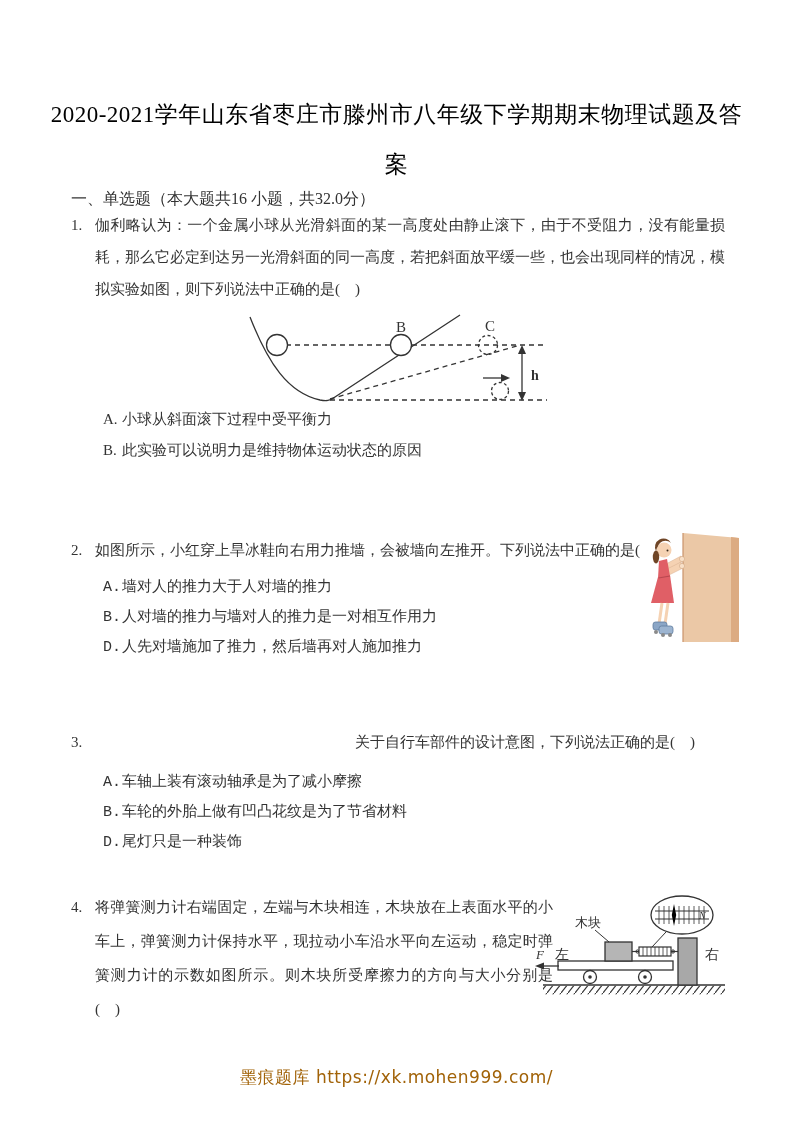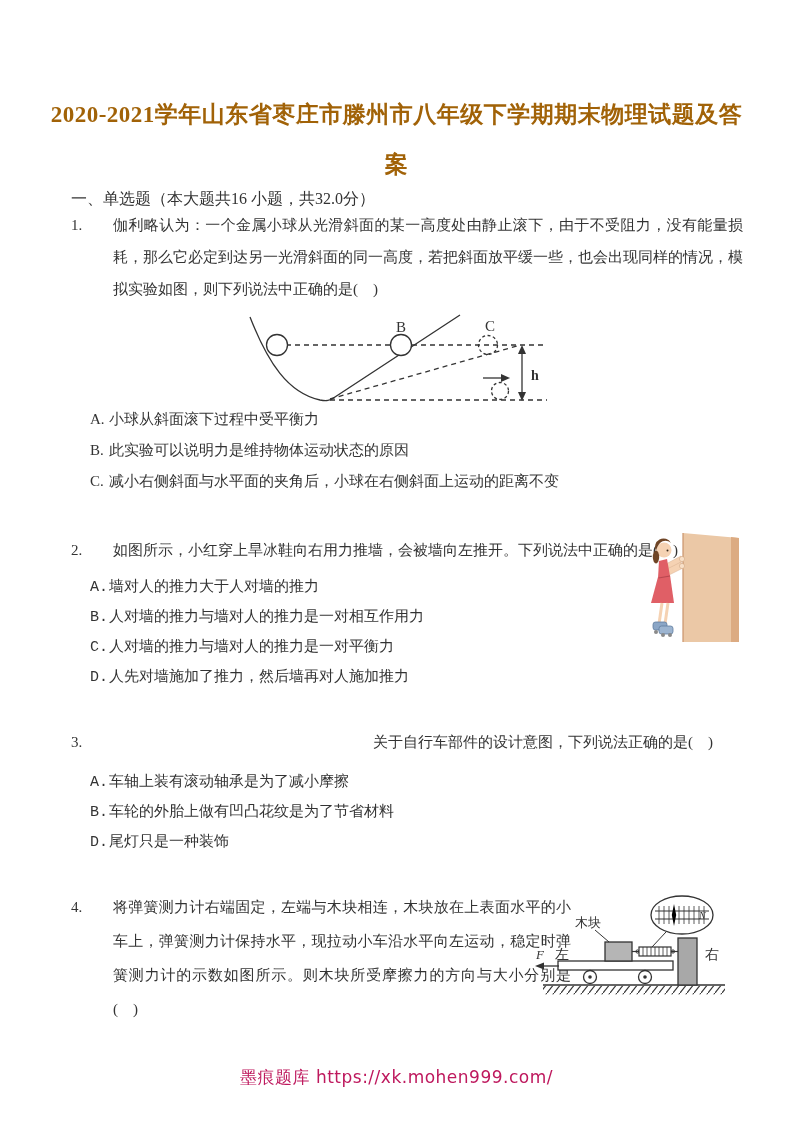--- a/index.html
+++ b/index.html
@@ -5,39 +5,39 @@
   html,body{margin:0;padding:0;background:#e8e8e8;}
   .page{
     position:relative;width:793px;height:1122px;margin:0 auto;
     background:#ffffff;overflow:hidden;
     font-family:"Liberation Serif","DejaVu Serif",serif;
     color:#333;
   }
   .abs{position:absolute;}
   .title{
     left:40px;right:40px;top:90px;text-align:center;
-    font-size:23px;font-weight:bold;line-height:50px;color:#a16207;
+    font-size:23px;font-weight:normal;line-height:50px;color:#000000;
     letter-spacing:0.5px;
   }
   .section-header{left:71px;top:189px;font-size:16px;line-height:20px;}
   .q{left:71px;width:652px;font-size:15px;}
   .qnum{position:absolute;left:0;top:0;}
-  .qtext{margin-left:42px;text-align:justify;}
+  .qtext{margin-left:24px;text-align:justify;}
   .lh32{line-height:32px;}
   .lh30{line-height:30px;}
   .lh34{line-height:34px;}
   .opts{left:90px;font-size:15px;}
-  .opt{white-space:nowrap;}
+  .opt{white-space:nowrap;margin-left:13px;}
   .opt .olabel{display:inline-block;width:19px;}
   .o31 .opt{line-height:31px;}
   .o30 .opt{line-height:30px;font-family:Liberation Mono, monospace;}
   .footer{
     left:0;right:0;top:1064px;text-align:center;
     font-family:"DejaVu Sans","Liberation Sans",sans-serif;
-    font-size:17px;line-height:26px;color:#be185d;letter-spacing:0.5px;
+    font-size:17px;line-height:26px;color:#a16207;letter-spacing:0.5px;
   }
   svg{display:block;}
   .dlabel{font-family:"Liberation Serif","DejaVu Serif",serif;fill:#333;}
 </style>
 </head>
 <body>
 
 <div class="page">
 
   <div class="abs title">
@@ -71,21 +71,20 @@
       <polygon points="290,77 281,73 281,81"></polygon>
     </g>
     <text class="dlabel" x="181" y="31" font-size="15" text-anchor="middle">B</text>
     <text class="dlabel" x="270" y="30" font-size="15" text-anchor="middle">C</text>
     <text class="dlabel" x="311" y="79" font-size="14" font-weight="bold">h</text>
   </svg>
 
   <div class="abs opts o31" style="top:404px">
     <div class="opt"><span class="olabel">A.</span><span>小球从斜面滚下过程中受平衡力</span></div>
     <div class="opt"><span class="olabel">B.</span><span>此实验可以说明力是维持物体运动状态的原因</span></div>
-    <div class="opt"><span class="olabel">C.</span><span>减小右侧斜面与水平面的夹角后，小球在右侧斜面上运动的距离不变</span></div>
   </div>
 
   <div class="abs q lh30" style="top:535px">
     <span class="qnum">2.</span>
     <div class="qtext" style="width:600px;text-align:left">如图所示，小红穿上旱冰鞋向右用力推墙，会被墙向左推开。下列说法中正确的是(　)</div>
   </div>
 
   <svg class="abs" style="left:646px;top:531px" width="96" height="112" viewBox="0 0 96 112">
     <polygon points="37,2 93,7 93,111 37,111" fill="#ebc8a6"></polygon>
     <polygon points="85,6 93,7 93,111 85,111" fill="#dcab82"></polygon>
@@ -107,21 +106,20 @@
     <rect x="7" y="91" width="14" height="8" rx="2.5" fill="#8ba6c6" stroke="#5f7c9e" stroke-width="0.8"></rect>
     <rect x="13" y="95" width="14" height="8" rx="2.5" fill="#9cb4d0" stroke="#5f7c9e" stroke-width="0.8"></rect>
     <circle cx="10" cy="101" r="2" fill="#8a8a8a"></circle>
     <circle cx="17" cy="104" r="2" fill="#8a8a8a"></circle>
     <circle cx="24" cy="104" r="2" fill="#8a8a8a"></circle>
   </svg>
 
   <div class="abs opts o30" style="top:573px">
     <div class="opt"><span class="olabel">A.</span><span>墙对人的推力大于人对墙的推力</span></div>
     <div class="opt"><span class="olabel">B.</span><span>人对墙的推力与墙对人的推力是一对相互作用力</span></div>
-    <div class="opt"><span class="olabel">C.</span><span>人对墙的推力与墙对人的推力是一对平衡力</span></div>
     <div class="opt"><span class="olabel">D.</span><span>人先对墙施加了推力，然后墙再对人施加推力</span></div>
   </div>
 
   <div class="abs q lh30" style="top:727px">
     <span class="qnum">3.</span>
     <div class="qtext" style="width:600px;text-align:right">关于自行车部件的设计意图，下列说法正确的是(　)</div>
   </div>
 
   <div class="abs opts o30" style="top:768px">
     <div class="opt"><span class="olabel">A.</span><span>车轴上装有滚动轴承是为了减小摩擦</span></div>

